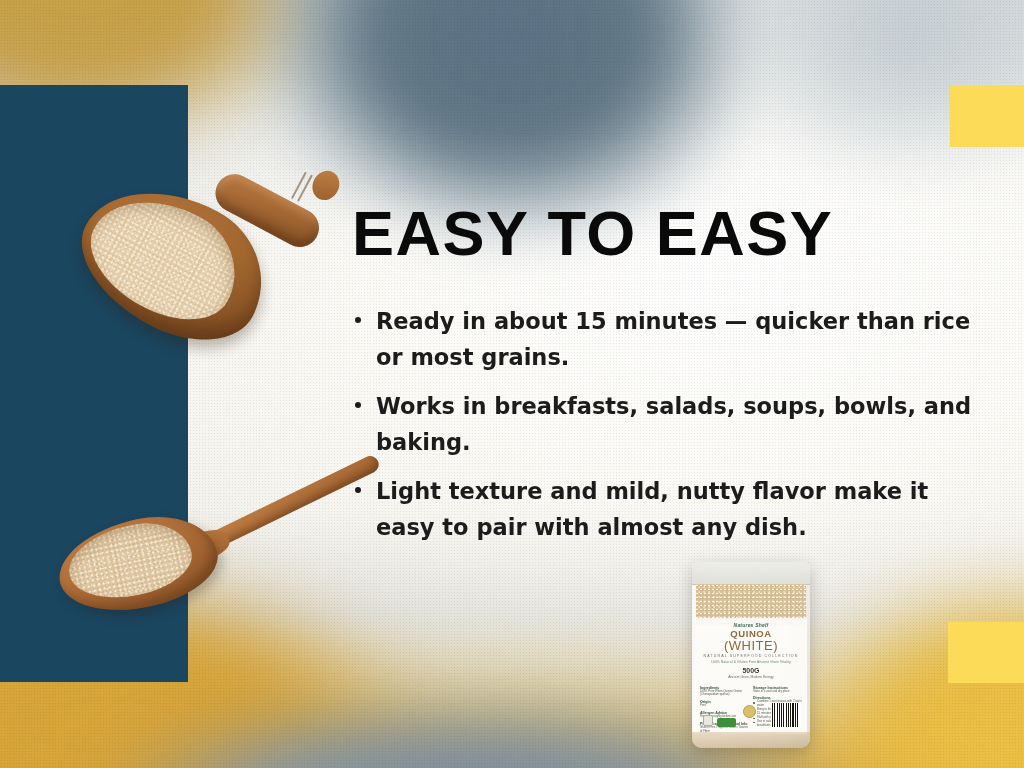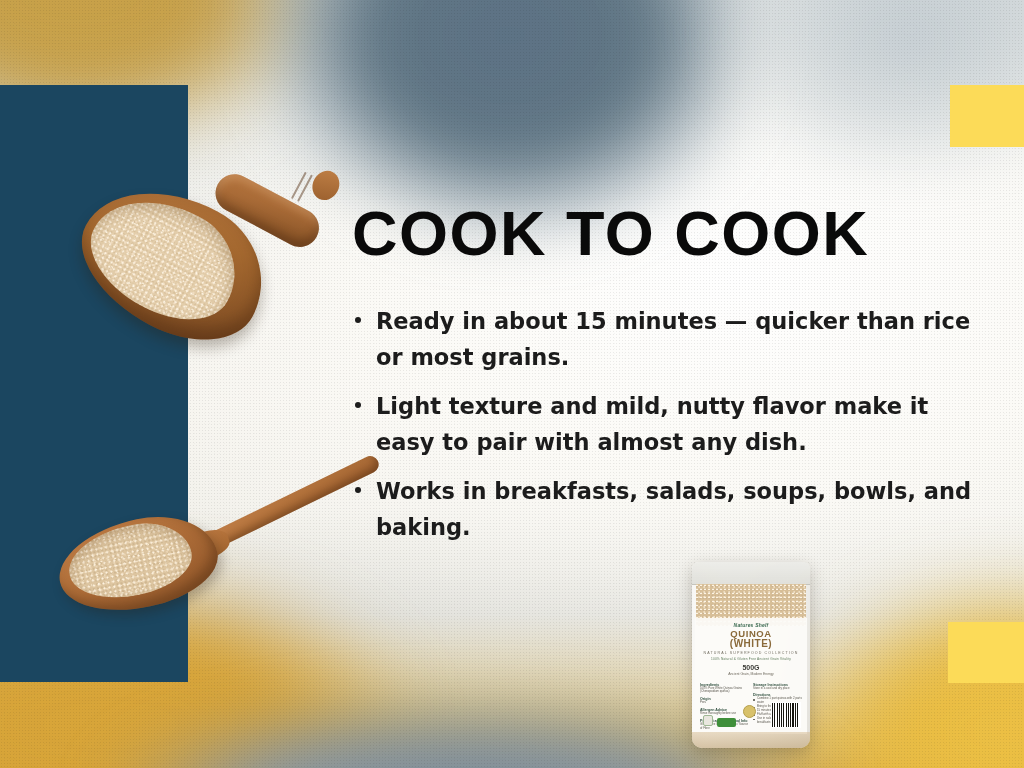--- a/index.html
+++ b/index.html
@@ -177,21 +177,21 @@
       radial-gradient(circle at 45% 80%, #cbb391 0.7px, transparent 1px);
     background-size:4px 4px,5px 5px,3px 3px;
   }
   .pouch-label{
     position:absolute;left:3px;top:56px;right:3px;bottom:14px;
     background:rgba(252,251,248,.94);
     padding:4px 5px 0;
   }
   .brand{font-size:5px;color:#3c6b52;text-align:center;font-style:italic;font-weight:700;letter-spacing:.2px;}
   .prod-name{font-size:9.5px;color:#8a6a3a;text-align:center;font-weight:700;letter-spacing:.6px;line-height:1;margin-top:1px;}
-  .prod-variant{font-size:10px;color:#8a6a3a;text-align:center;font-weight:700;letter-spacing:.5px;line-height:1;}
+  .prod-variant{font-size:13px;color:#8a6a3a;text-align:center;font-weight:400;letter-spacing:.5px;line-height:1;}
   .collection{font-size:3.6px;color:#6f6a5e;text-align:center;letter-spacing:1.1px;margin-top:2px;}
   .tagline{font-size:3.2px;color:#5c7a58;text-align:center;letter-spacing:.2px;margin-top:2px;}
   .weight{font-size:7px;color:#3b3b36;text-align:center;font-weight:700;margin-top:3px;}
   .subtag{font-size:3.4px;color:#6f6a5e;text-align:center;margin-top:1px;}
   .cols{display:flex;gap:4px;margin-top:4px;}
   .col{flex:1;}
   .blk-h{font-size:3.6px;color:#2f4f3e;font-weight:700;margin-top:3px;}
   .blk-b{font-size:2.9px;color:#5a574e;line-height:1.35;}
   .li{font-size:2.9px;color:#5a574e;line-height:1.35;padding-left:4px;position:relative;}
   .li::before{content:"";position:absolute;left:0;top:1.6px;width:1.6px;height:1.6px;background:#5a574e;border-radius:50%;}
@@ -245,25 +245,25 @@
   </div>
 
   <div class="spoon">
     <div class="spoon-handle"></div>
     <div class="spoon-neck"></div>
     <div class="spoon-bowl"></div>
     <div class="spoon-grain"></div>
   </div>
 
   <div class="content">
-    <h1 class="headline">COOK TO COOK</h1>
+    <h1 class="headline">EASY TO EASY</h1>
     <ul class="bullets">
       <li class="bullet">Ready in about 15 minutes — quicker than rice or most grains.</li>
+      <li class="bullet">Works in breakfasts, salads, soups, bowls, and baking.</li>
       <li class="bullet">Light texture and mild, nutty flavor make it easy to pair with almost any dish.</li>
-      <li class="bullet">Works in breakfasts, salads, soups, bowls, and baking.</li>
     </ul>
   </div>
 
   <div class="pouch">
     <div class="pouch-zip"></div>
     <div class="pouch-window"></div>
     <div class="pouch-label">
       <div class="brand">Natures Shelf</div>
       <div class="prod-name">QUINOA</div>
       <div class="prod-variant">(WHITE)</div>

